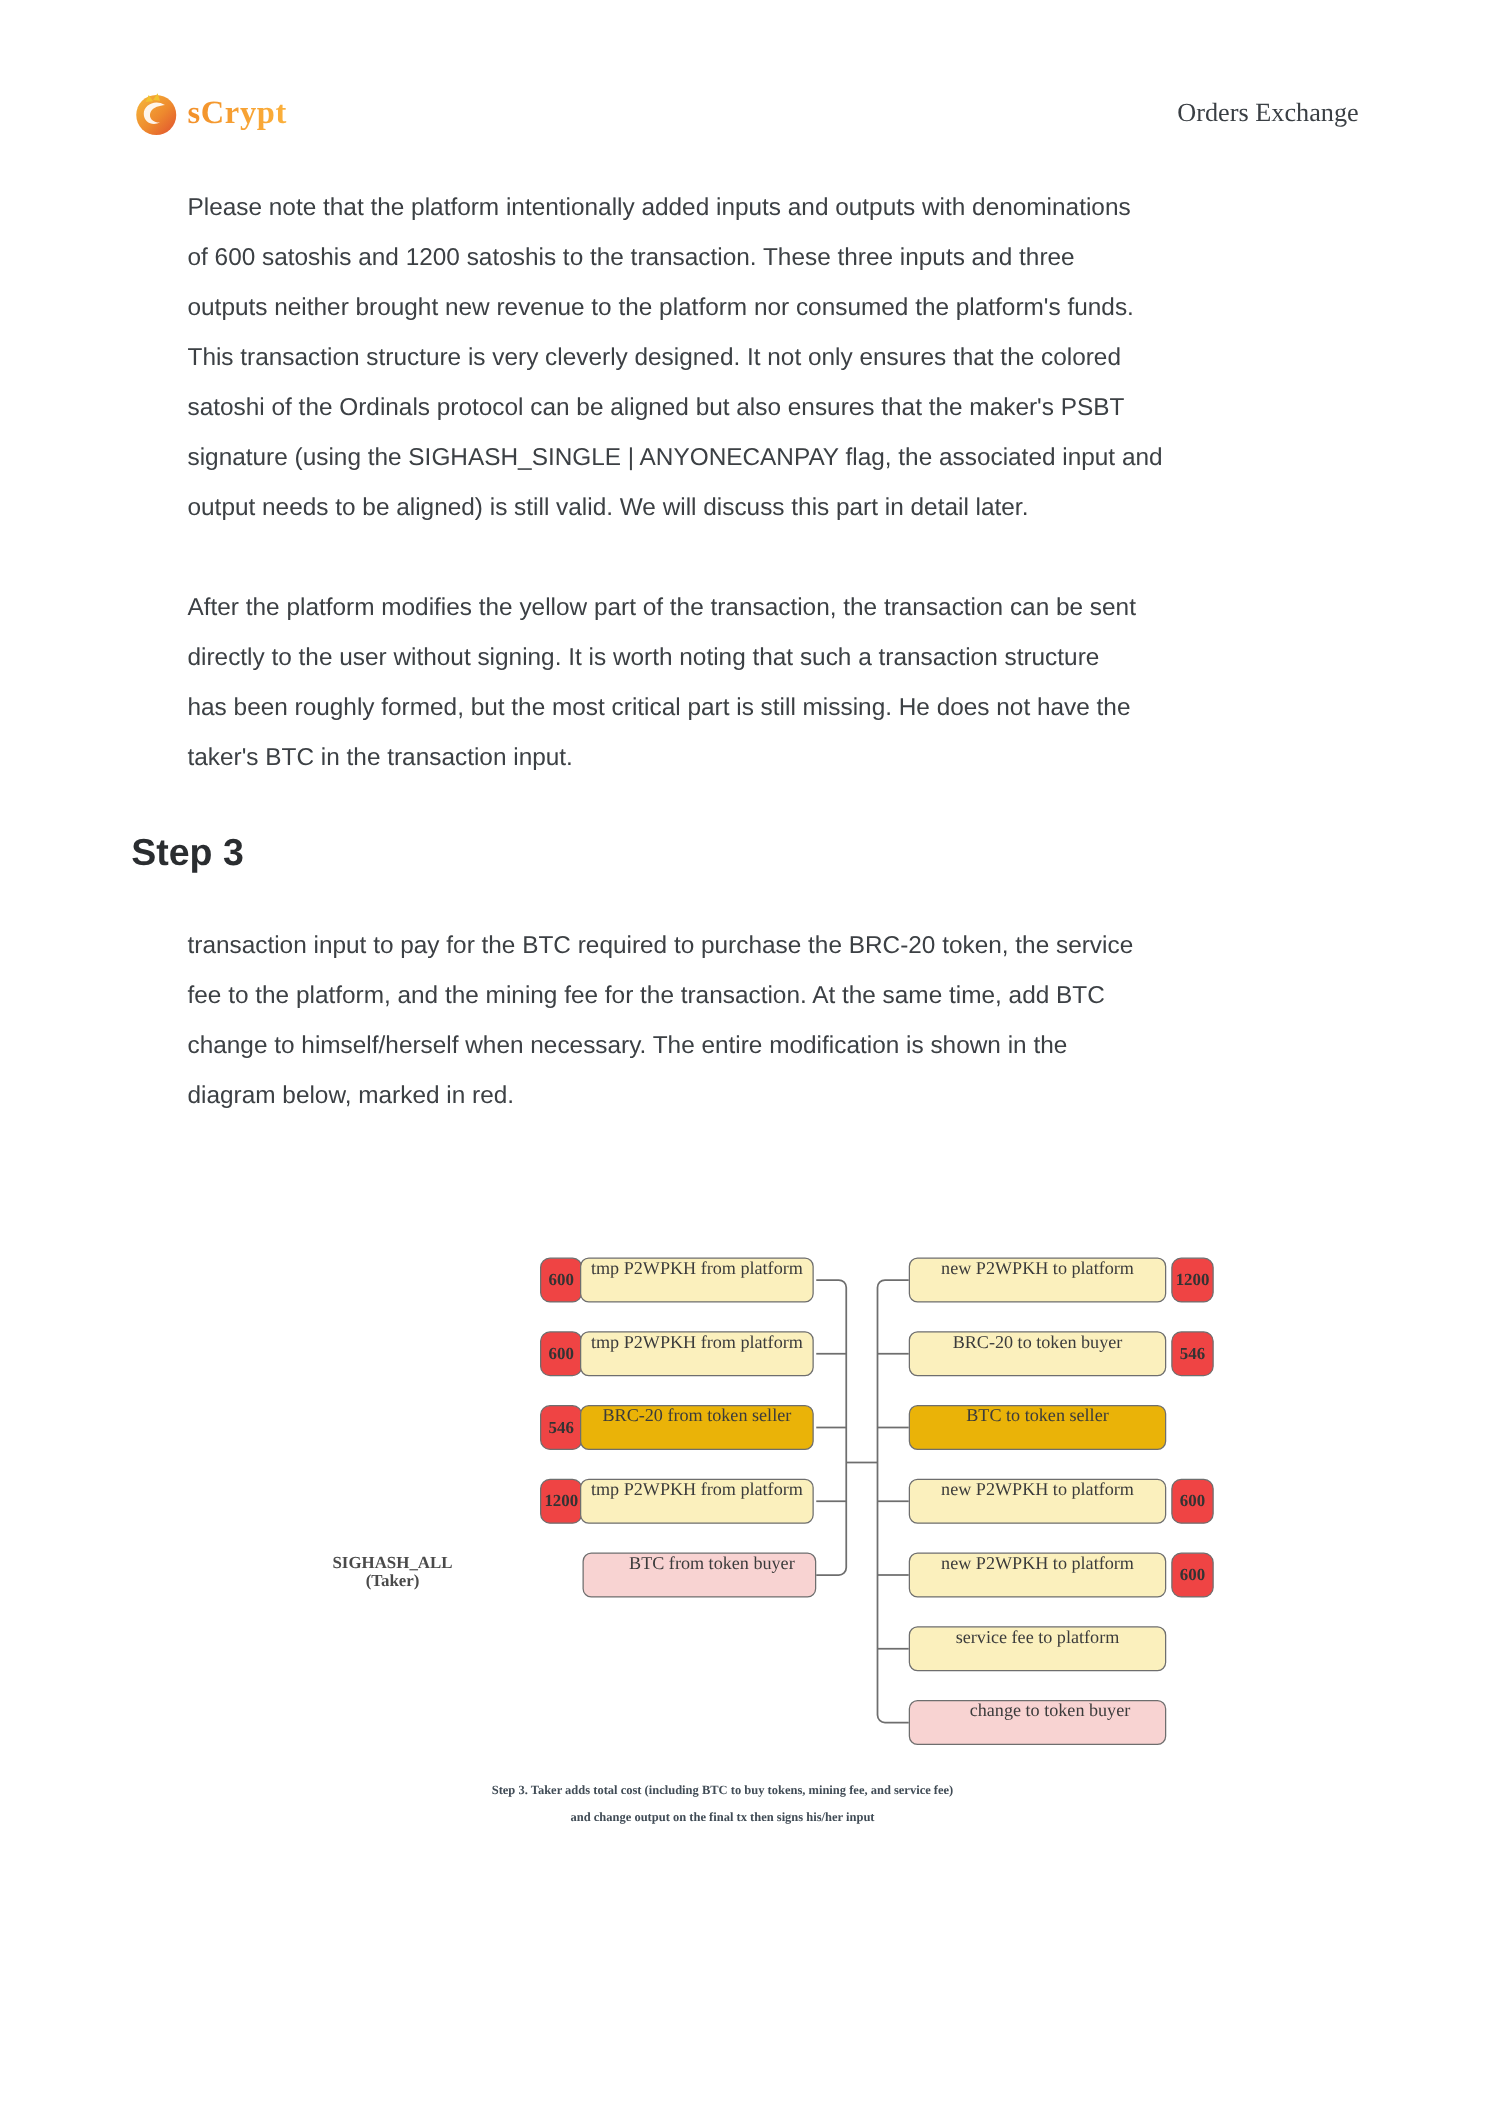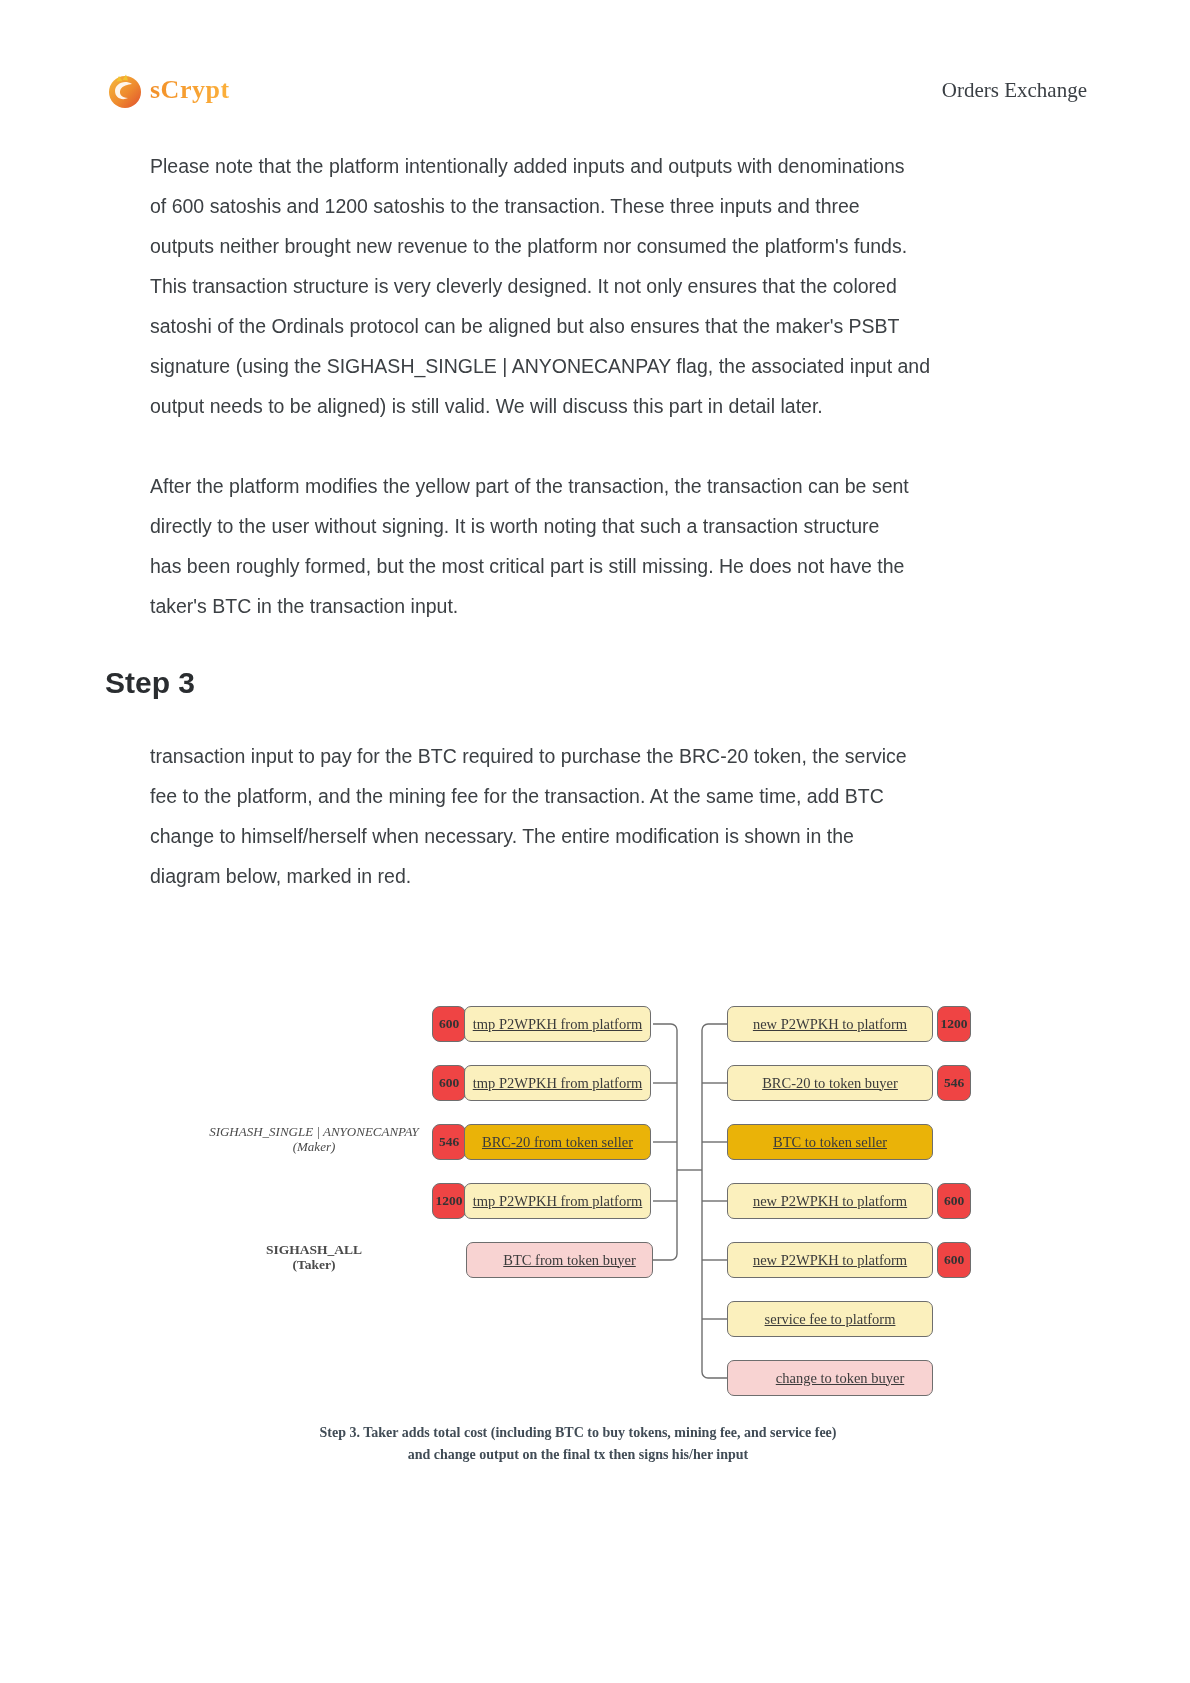--- a/index.html
+++ b/index.html
@@ -35,39 +35,39 @@
   .io-row { position:absolute; display:flex; align-items:stretch; height:36px; }
   .amt {
     width:34px; height:36px; background:#ef4444; border:1.4px solid #6e6e6e; border-radius:8px;
     display:flex; align-items:center; justify-content:center;
     font-size:13.5px; color:#333; flex:none;font-weight:bold;
   }
   .in-row .amt { margin-right:-2px; }
   .out-row .amt { margin-left:4px; }
   .iobox {
     height:36px; border:1.4px solid #6e6e6e; border-radius:7px;
-    display:flex; align-items:center; justify-content:center;
-    font-size:14.5px; color:#3b3b3b; flex:none; position:relative; z-index:1;text-decoration:underline;
+    display:flex; justify-content:center;
+    font-size:14.5px; color:#3b3b3b; flex:none; position:relative; z-index:1;
   }
   .in-row .iobox { width:187px; }
   .out-row .iobox { width:206px; }
   .iobox[data-color="yellow"] { background:#fbf0bd; }
   .iobox[data-color="green"]  { background:#eab308; }
   .iobox[data-color="pink"]   { background:#f8d3d2;padding-left:20px; }
 
   .sig-label { position:absolute; width:300px; left:164px; text-align:center; color:#4a4a4a; }
   .sig-label .l1 { font-size:13px; line-height:15px; }
   .maker-label { font-style:italic; }
   .maker-label .l2 { font-size:13px; line-height:15px; }
   .taker-label { font-weight:700; }
   .taker-label .l1 { font-size:13.5px; line-height:15px; }
   .taker-label .l2 { font-size:13.5px; line-height:15px; }
 
   .caption { position:absolute; top:424px; left:0; width:1156px; text-align:center;
-             font-weight:700; font-size:14px; line-height:22px; color:#414c56; }
+             font-weight:700; font-size:10px; line-height:22px; color:#414c56; }
 </style>
 </head>
 <body>
 
 <div class="content">
 
   <div class="hdr">
     <div class="logo">
       <svg width="40" height="40" viewBox="0 0 40 40">
         <defs>
@@ -129,24 +129,20 @@
 
       <path d="M727 26 H708 A6 6 0 0 0 702 32 V374 A6 6 0 0 0 708 380 H727"></path>
       <path d="M702 85 H727"></path>
       <path d="M702 144 H727"></path>
       <path d="M702 203 H727"></path>
       <path d="M702 262 H727"></path>
       <path d="M702 321 H727"></path>
     </g>
   </svg>
 
-  <div class="sig-label maker-label" style="top:126px">
-    <div class="l1">SIGHASH_SINGLE | ANYONECANPAY</div>
-    <div class="l2">(Maker)</div>
-  </div>
   <div class="sig-label taker-label" style="top:244px">
     <div class="l1">SIGHASH_ALL</div>
     <div class="l2">(Taker)</div>
   </div>
 
   <div class="io-row in-row" style="left:432px; top:8px">
     <div class="amt">600</div>
     <div class="iobox" data-color="yellow">
         <span>tmp P2WPKH from platform</span>
       </div>

